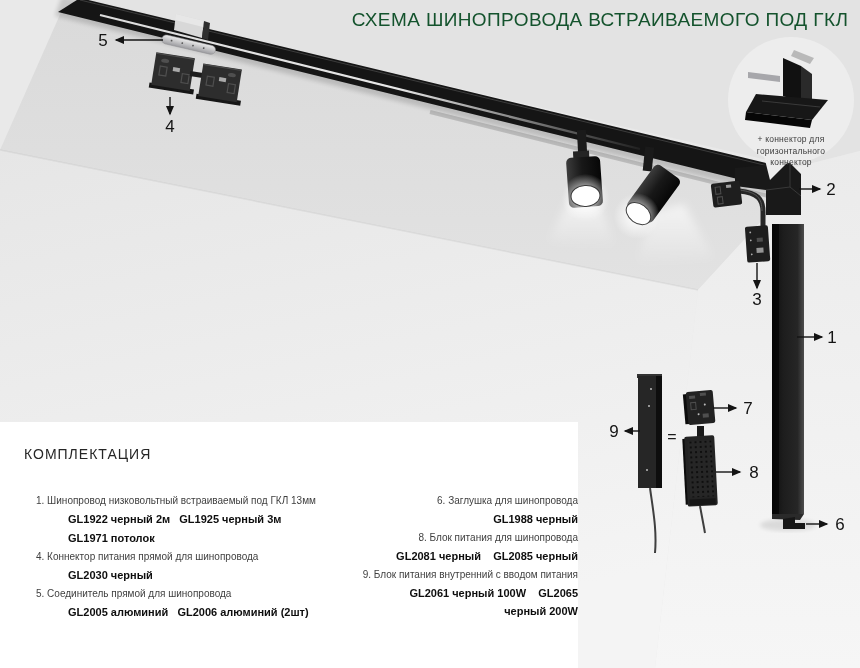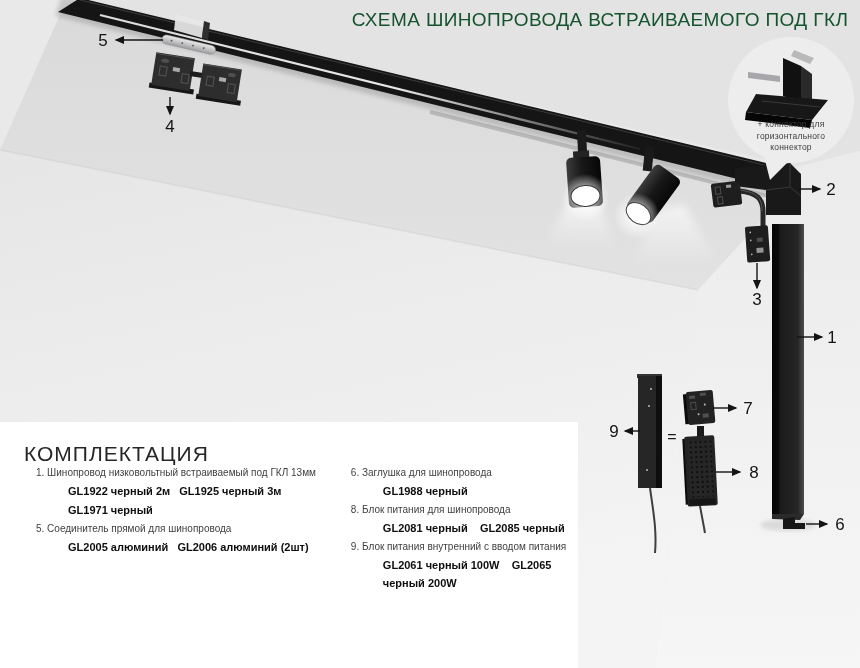--- a/index.html
+++ b/index.html
@@ -11,35 +11,35 @@
   .title{
     position:absolute;left:350px;top:9px;width:500px;text-align:center;
     font-size:19px;letter-spacing:.4px;color:#14532d;font-weight:400;
   }
   .co{
     position:absolute;transform:translate(-50%,-50%);
     font-size:17px;color:#141414;font-weight:400;line-height:1;
   }
   .eq{position:absolute;transform:translate(-50%,-50%);font-size:16px;color:#1a1a1a;}
   .bubble-text{
-    position:absolute;left:729px;top:119px;width:124px;text-align:center;
+    position:absolute;left:729px;top:134px;width:124px;text-align:center;
     font-size:8.5px;line-height:11.5px;color:#3c3c3c;letter-spacing:.2px;
   }
   .bubble-text span{display:block;}
   .panel{
     position:absolute;left:0;top:422px;width:578px;height:246px;background:#ffffff;
     box-sizing:border-box;padding:22px 0 0 24px;
   }
   .panel h1{
-    margin:0 0 0 0;font-size:21px;font-weight:400;letter-spacing:1px;color:#262626;line-height:20px;
+    margin:0 0 28px 0;font-size:14px;font-weight:400;letter-spacing:1px;color:#262626;line-height:20px;
   }
   .cols{display:flex;}
   .col{display:block;}
   .col.left{width:316px;}
-  .col.right{width:240px;}
+  .col.right{width:240px;text-align:right;}
   .pitem{margin:0 0 1px 0;}
   .pitem .lbl{font-size:10px;color:#3f3f3f;line-height:18px;white-space:nowrap;margin-left:12px;}
   .pitem .sku{font-size:11px;font-weight:bold;color:#0e0e0e;line-height:18px;white-space:pre-wrap;margin-left:44px;}
 </style>
 </head>
 <body>
 
 <div class="stage">
 
   <svg class="scene" width="860" height="668" viewBox="0 0 860 668">
@@ -292,21 +292,25 @@
 
   <div class="panel">
     <h1>КОМПЛЕКТАЦИЯ</h1>
     <div class="cols">
       <div class="col left">
         <div class="pitem">
           <div class="lbl">1. Шинопровод низковольтный встраиваемый под ГКЛ 13мм</div>
           <div class="sku">GL1922 черный 2м   GL1925 черный 3м</div>
         </div>
         <div class="pitem">
-          <div class="sku">GL1971 черный</div>
+          <div class="sku">GL1971 потолок</div>
+        </div>
+        <div class="pitem">
+          <div class="lbl">4. Коннектор питания прямой для шинопровода</div>
+          <div class="sku">GL2030 черный</div>
         </div>
         <div class="pitem">
           <div class="lbl">5. Соединитель прямой для шинопровода</div>
           <div class="sku">GL2005 алюминий   GL2006 алюминий (2шт)</div>
         </div>
       </div>
       <div class="col right">
         <div class="pitem">
           <div class="lbl">6. Заглушка для шинопровода</div>
           <div class="sku">GL1988 черный</div>

